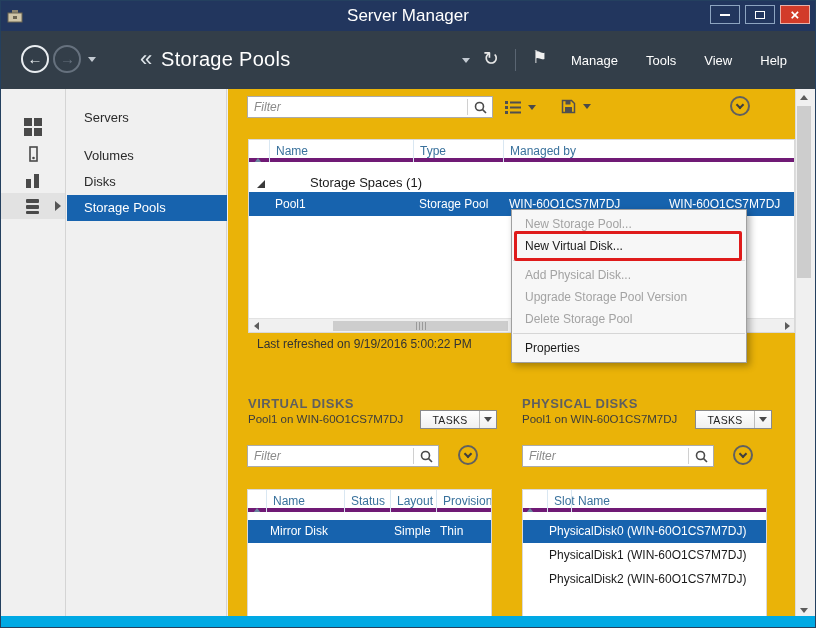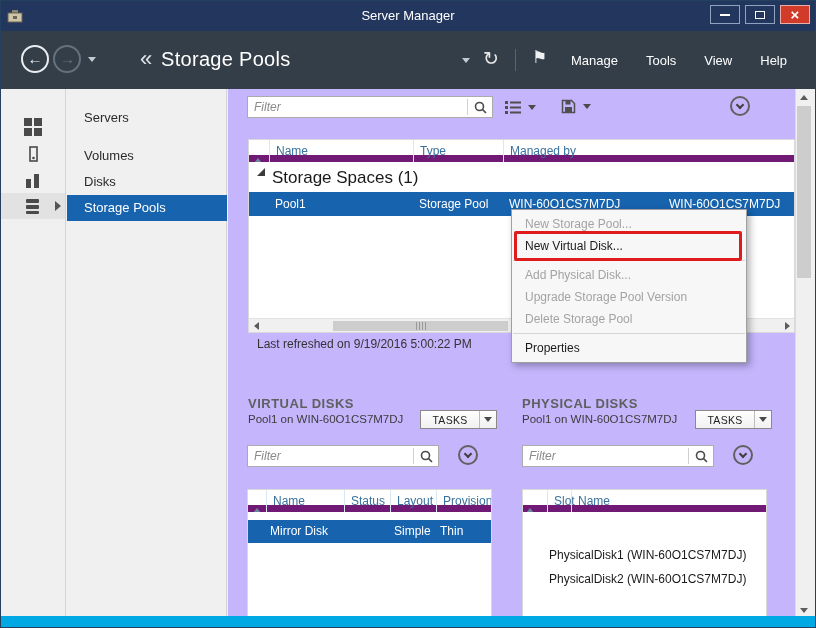--- a/index.html
+++ b/index.html
@@ -2,21 +2,21 @@
 <html><head>
 <meta charset="utf-8">
 <style>
   * { margin:0; padding:0; box-sizing:border-box; font-family:"Liberation Sans", sans-serif; }
   html,body { background:#d8d8d8; }
   #app { position:relative; width:816px; height:628px; background:#f0f0f0; overflow:hidden; border:1px solid #24405f; }
 
   
   .titlebar { position:absolute; left:0; top:0; right:0; height:30px; background:#22365e; }
   .app-icon { position:absolute; left:6px; top:7px; }
-  .title { position:absolute; left:0; right:0; top:0; height:30px; line-height:30px; text-align:center; color:#fff; font-size:13px; }
+  .title { position:absolute; left:0; right:0; top:0; height:30px; line-height:30px; text-align:center; color:#fff; font-size:17px; }
   .win-controls { position:absolute; right:5px; top:4px; display:flex; gap:5px; }
   .win-btn { width:30px; height:19px; border:1px solid #8da4c0; display:flex; align-items:center; justify-content:center; cursor:pointer; }
   .win-btn.close { background:#d23b29; border-color:#e8b0a8; }
   .glyph-min { width:10px; height:2px; background:#fff; }
   .glyph-max { width:10px; height:8px; border:1px solid #fff; }
   .glyph-close::before { content:"×"; color:#fff; font-size:15px; line-height:1; font-weight:bold; }
 
   
   .navbar { position:absolute; left:0; top:30px; right:0; height:58px; background:#333e49; }
   .nav-circle { position:absolute; width:28px; height:28px; border-radius:50%; border:2px solid #e9edf1; color:#eef2f5; display:flex; align-items:center; justify-content:center; top:14px; }
@@ -36,41 +36,41 @@
   .strip-item { position:absolute; left:0; width:64px; height:26px; display:flex; align-items:center; justify-content:center; }
   .strip-item.active { background:#e2e2e2; }
   .tri-right { width:0; height:0; border-top:5px solid transparent; border-bottom:5px solid transparent; border-left:6px solid #555; position:absolute; right:4px; top:8px; }
 
   
   .sidebar { position:absolute; left:66px; top:88px; width:160px; height:529px; background:#f0f0f0; border-right:1px solid #d4d4d4; }
   .side-item { position:absolute; left:0; width:160px; height:26px; line-height:26px; padding-left:17px; font-size:13px; color:#2b2b2b; cursor:pointer; }
   .side-item.selected { background:#1763ae; color:#fff; }
 
   
-  .main { position:absolute; left:227px; top:88px; width:567px; height:529px; background:#c4b5fd; }
+  .main { position:absolute; left:227px; top:88px; width:567px; height:529px; background:#eab308; }
 
   .filterbox { position:absolute; height:22px; background:#fff; border:1px solid #ababab; display:flex; align-items:center; }
   .filterbox input { flex:1; height:18px; border:none; outline:none; font-size:12px; padding-left:6px; color:#222; min-width:0; background:transparent; }
   .filterbox input::placeholder { font-style:italic; color:#8a8a8a; }
   .fb-sep { width:1px; height:16px; background:#d0d0d0; }
   .fb-search { width:24px; display:flex; align-items:center; justify-content:center; cursor:pointer; }
 
   .tool-group { position:absolute; display:flex; align-items:center; gap:7px; cursor:pointer; }
   .caret.dark { border-top-color:#4a4a4a; }
 
   .chev-circle { position:absolute; width:20px; height:20px; border-radius:50%; border:2px solid #606060; display:flex; align-items:center; justify-content:center; cursor:pointer; background:transparent; }
   .chev { width:6px; height:6px; border-right:2px solid #3f3f3f; border-bottom:2px solid #3f3f3f; transform:rotate(45deg); margin-top:-3px; }
 
   .whitebox { position:absolute; background:#fff; border:1px solid #d9d9d9; overflow:hidden; }
-  .thead { position:absolute; left:0; top:0; right:0; height:22px; background:#fff; border-bottom:7px solid #701a75; }
+  .thead { position:absolute; left:0; top:0; right:0; height:22px; background:#fff; border-bottom:4px solid #701a75; }
   .hcell { position:absolute; top:0; height:22px; line-height:22px; font-size:12px; color:#39719c; padding-left:6px; border-left:1px solid #d9e7f2; overflow:hidden; white-space:nowrap; cursor:pointer; }
   .hcell.first { border-left:none; }
   .sort-up { width:0; height:0; border-left:4px solid transparent; border-right:4px solid transparent; border-bottom:5px solid #6b87a0; margin:8px 0 0 5px; }
 
-  .group-row { position:absolute; left:0; right:0; height:22px; display:flex; align-items:flex-start; font-size:17px; color:#1a1a1a; cursor:pointer; }
+  .group-row { position:absolute; left:0; right:0; height:22px; display:flex; align-items:flex-end; font-size:13px; color:#1a1a1a; cursor:pointer;gap:38px; }
   .tri-expanded { width:0; height:0; border-bottom:8px solid #3a3a3a; border-left:8px solid transparent; margin:0 7px 2px 8px; }
 
   .sel-row { position:absolute; left:0; right:0; background:#1763ae; color:#fff; font-size:12px; cursor:pointer; }
   .plain-row { position:absolute; left:0; right:0; background:#fff; color:#1a1a1a; font-size:12px; cursor:pointer; }
   .cell { position:absolute; top:0; height:100%; line-height:24px; overflow:hidden; white-space:nowrap; }
 
   .hscroll { position:absolute; left:0; right:0; bottom:0; height:14px; background:#f0f0f0; border-top:1px solid #e2e2e2; }
   .hs-btn { position:absolute; top:0; width:14px; height:13px; background:#f0f0f0; display:flex; align-items:center; justify-content:center; cursor:pointer; }
   .tri-left-s { width:0; height:0; border-top:4px solid transparent; border-bottom:4px solid transparent; border-right:5px solid #5c5c5c; }
   .tri-right-s { width:0; height:0; border-top:4px solid transparent; border-bottom:4px solid transparent; border-left:5px solid #5c5c5c; }
@@ -317,20 +317,23 @@
     <div class="chev-circle" style="left:505px;top:356px;">
         <i class="chev"></i>
       </div>
 
     <div class="whitebox" style="left:294px;top:400px;width:245px;height:129px;">
       <div class="thead">
         <div class="hcell first" style="left:0;width:14px;padding-left:0;"><span class="sort-up" style="margin-left:3px;"></span></div>
         <div class="hcell" style="left:24px;width:34px;">Slot</div>
         <div class="hcell" style="left:48px;width:195px;">Name</div>
       </div>
+      <div class="sel-row" style="top:30px;height:23px;line-height:23px;">
+        <span class="cell" style="left:26px;width:214px;line-height:23px;">PhysicalDisk0 (WIN-60O1CS7M7DJ)</span>
+      </div>
       <div class="plain-row" style="top:54px;height:23px;line-height:23px;">
         <span class="cell" style="left:26px;width:214px;line-height:23px;">PhysicalDisk1 (WIN-60O1CS7M7DJ)</span>
       </div>
       <div class="plain-row" style="top:78px;height:23px;line-height:23px;">
         <span class="cell" style="left:26px;width:214px;line-height:23px;">PhysicalDisk2 (WIN-60O1CS7M7DJ)</span>
       </div>
     </div>
 
   </div>
 

